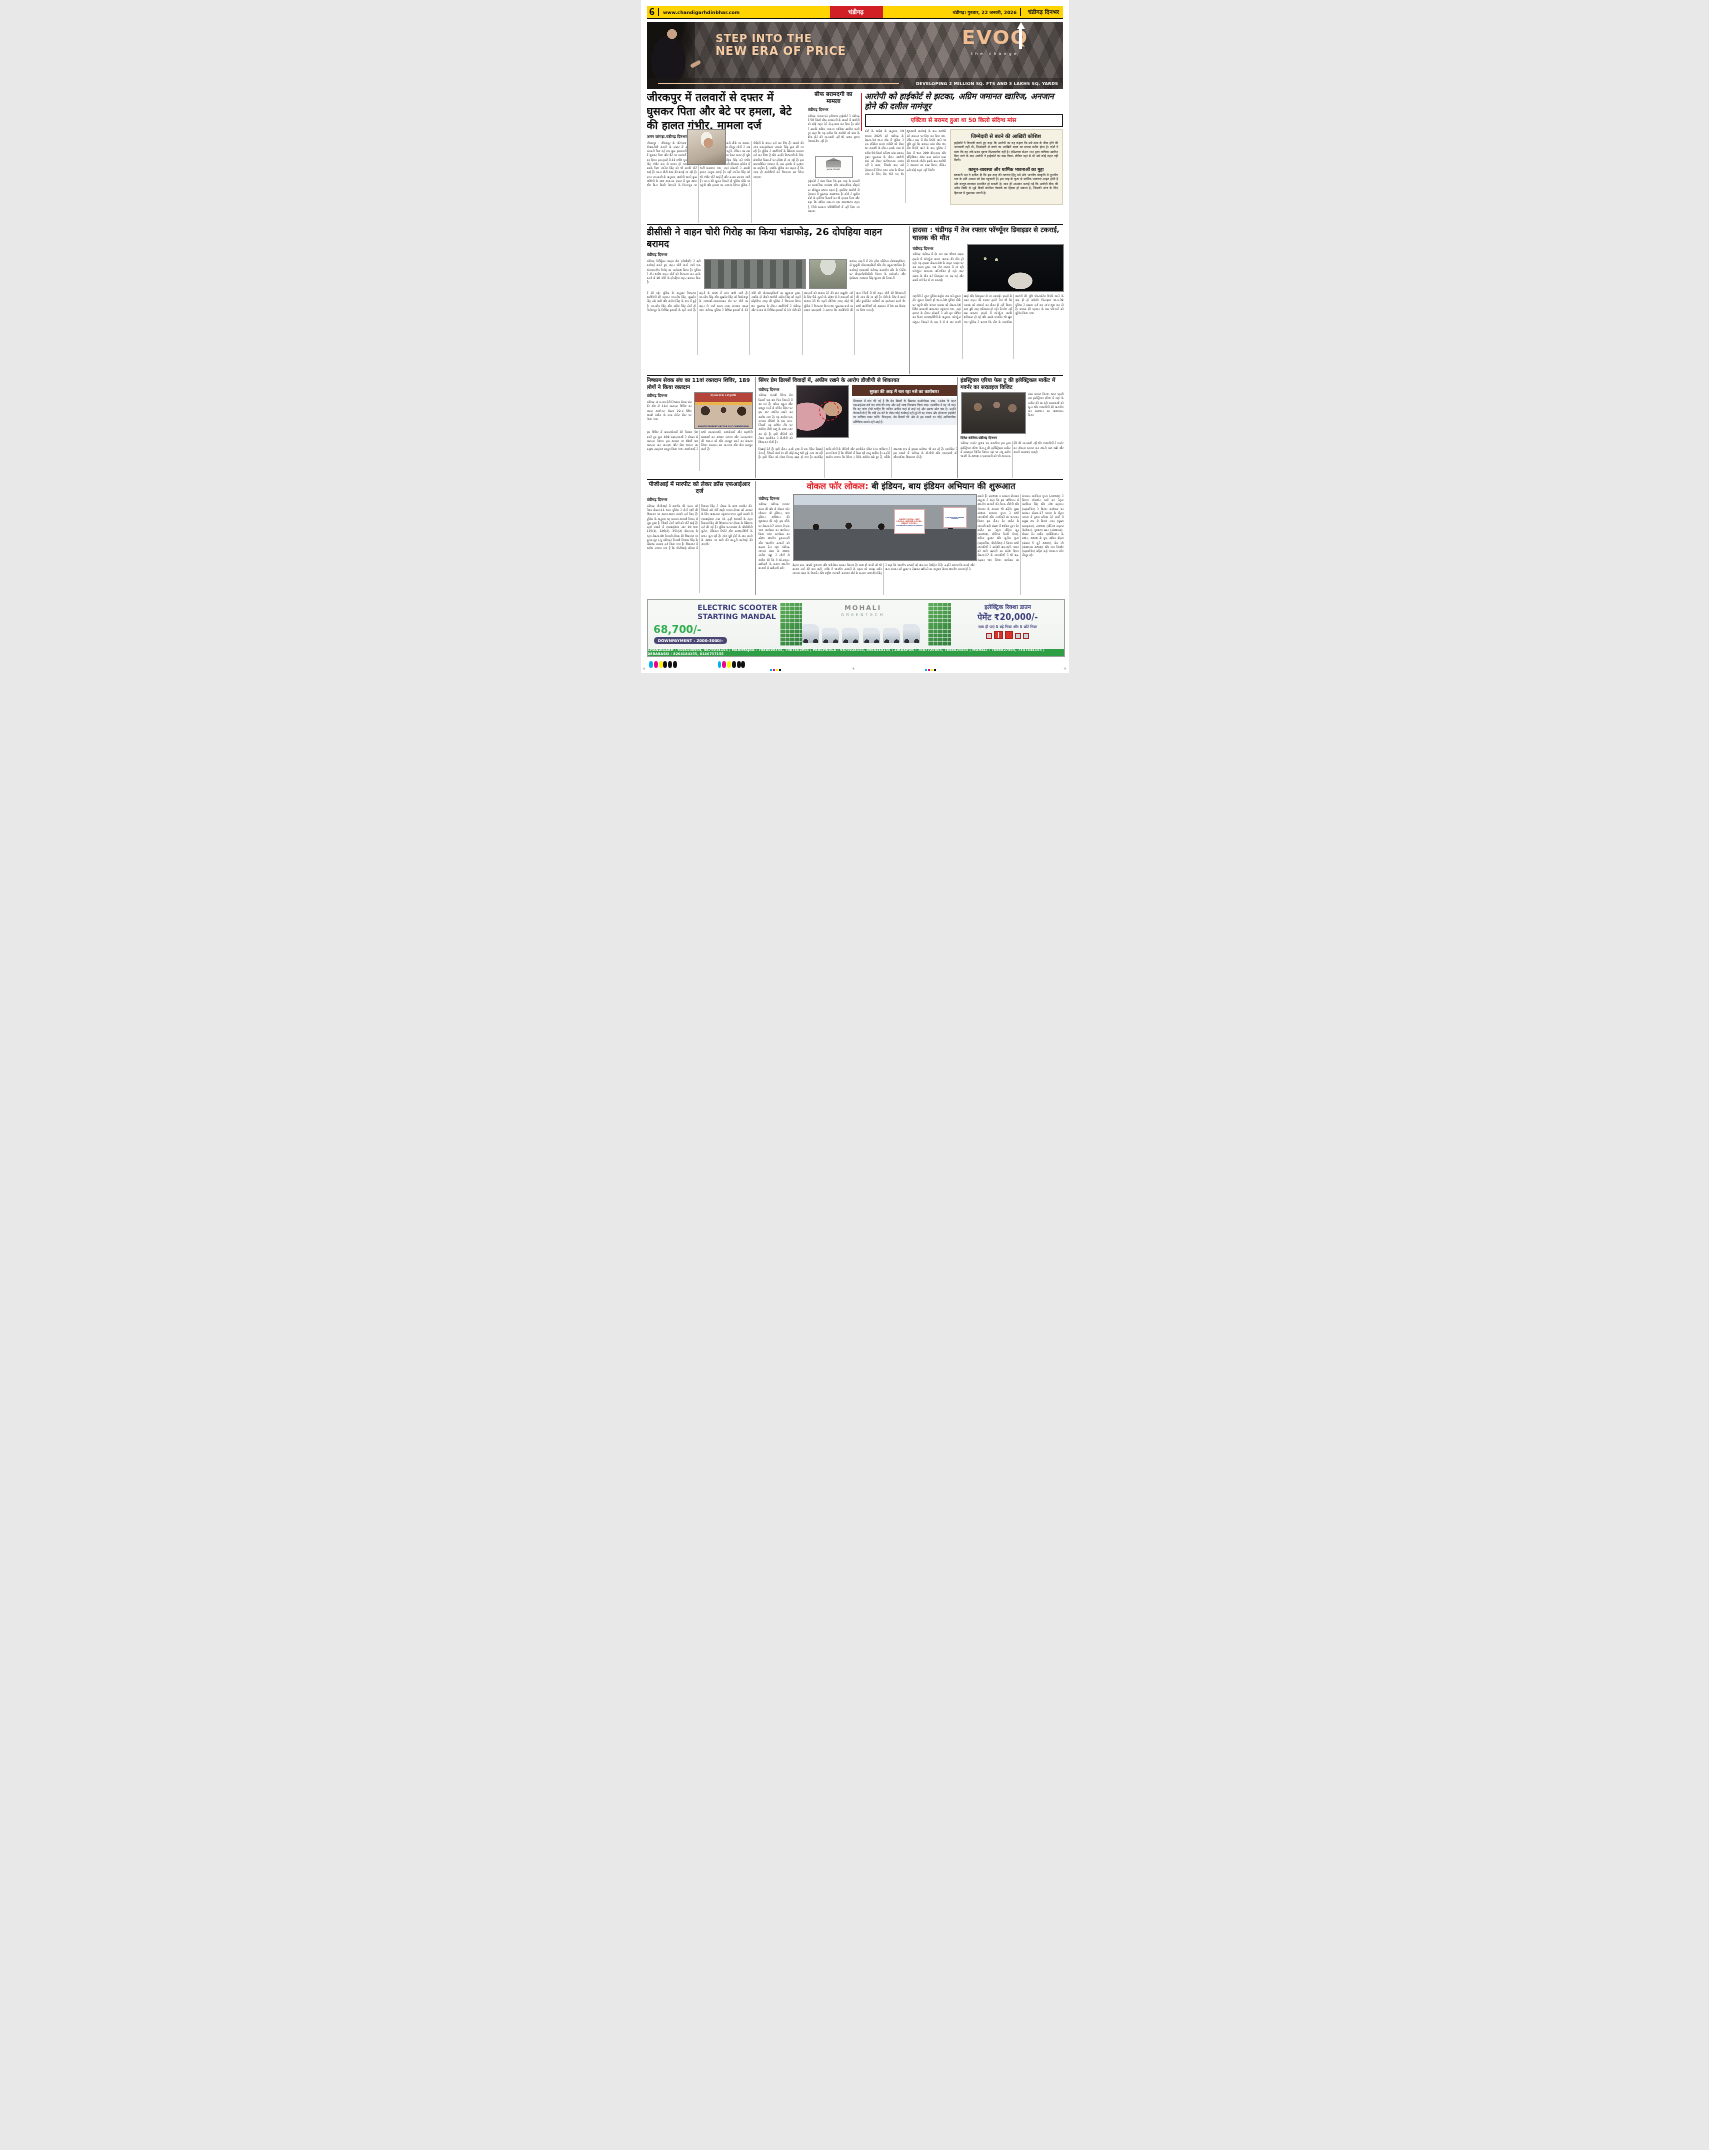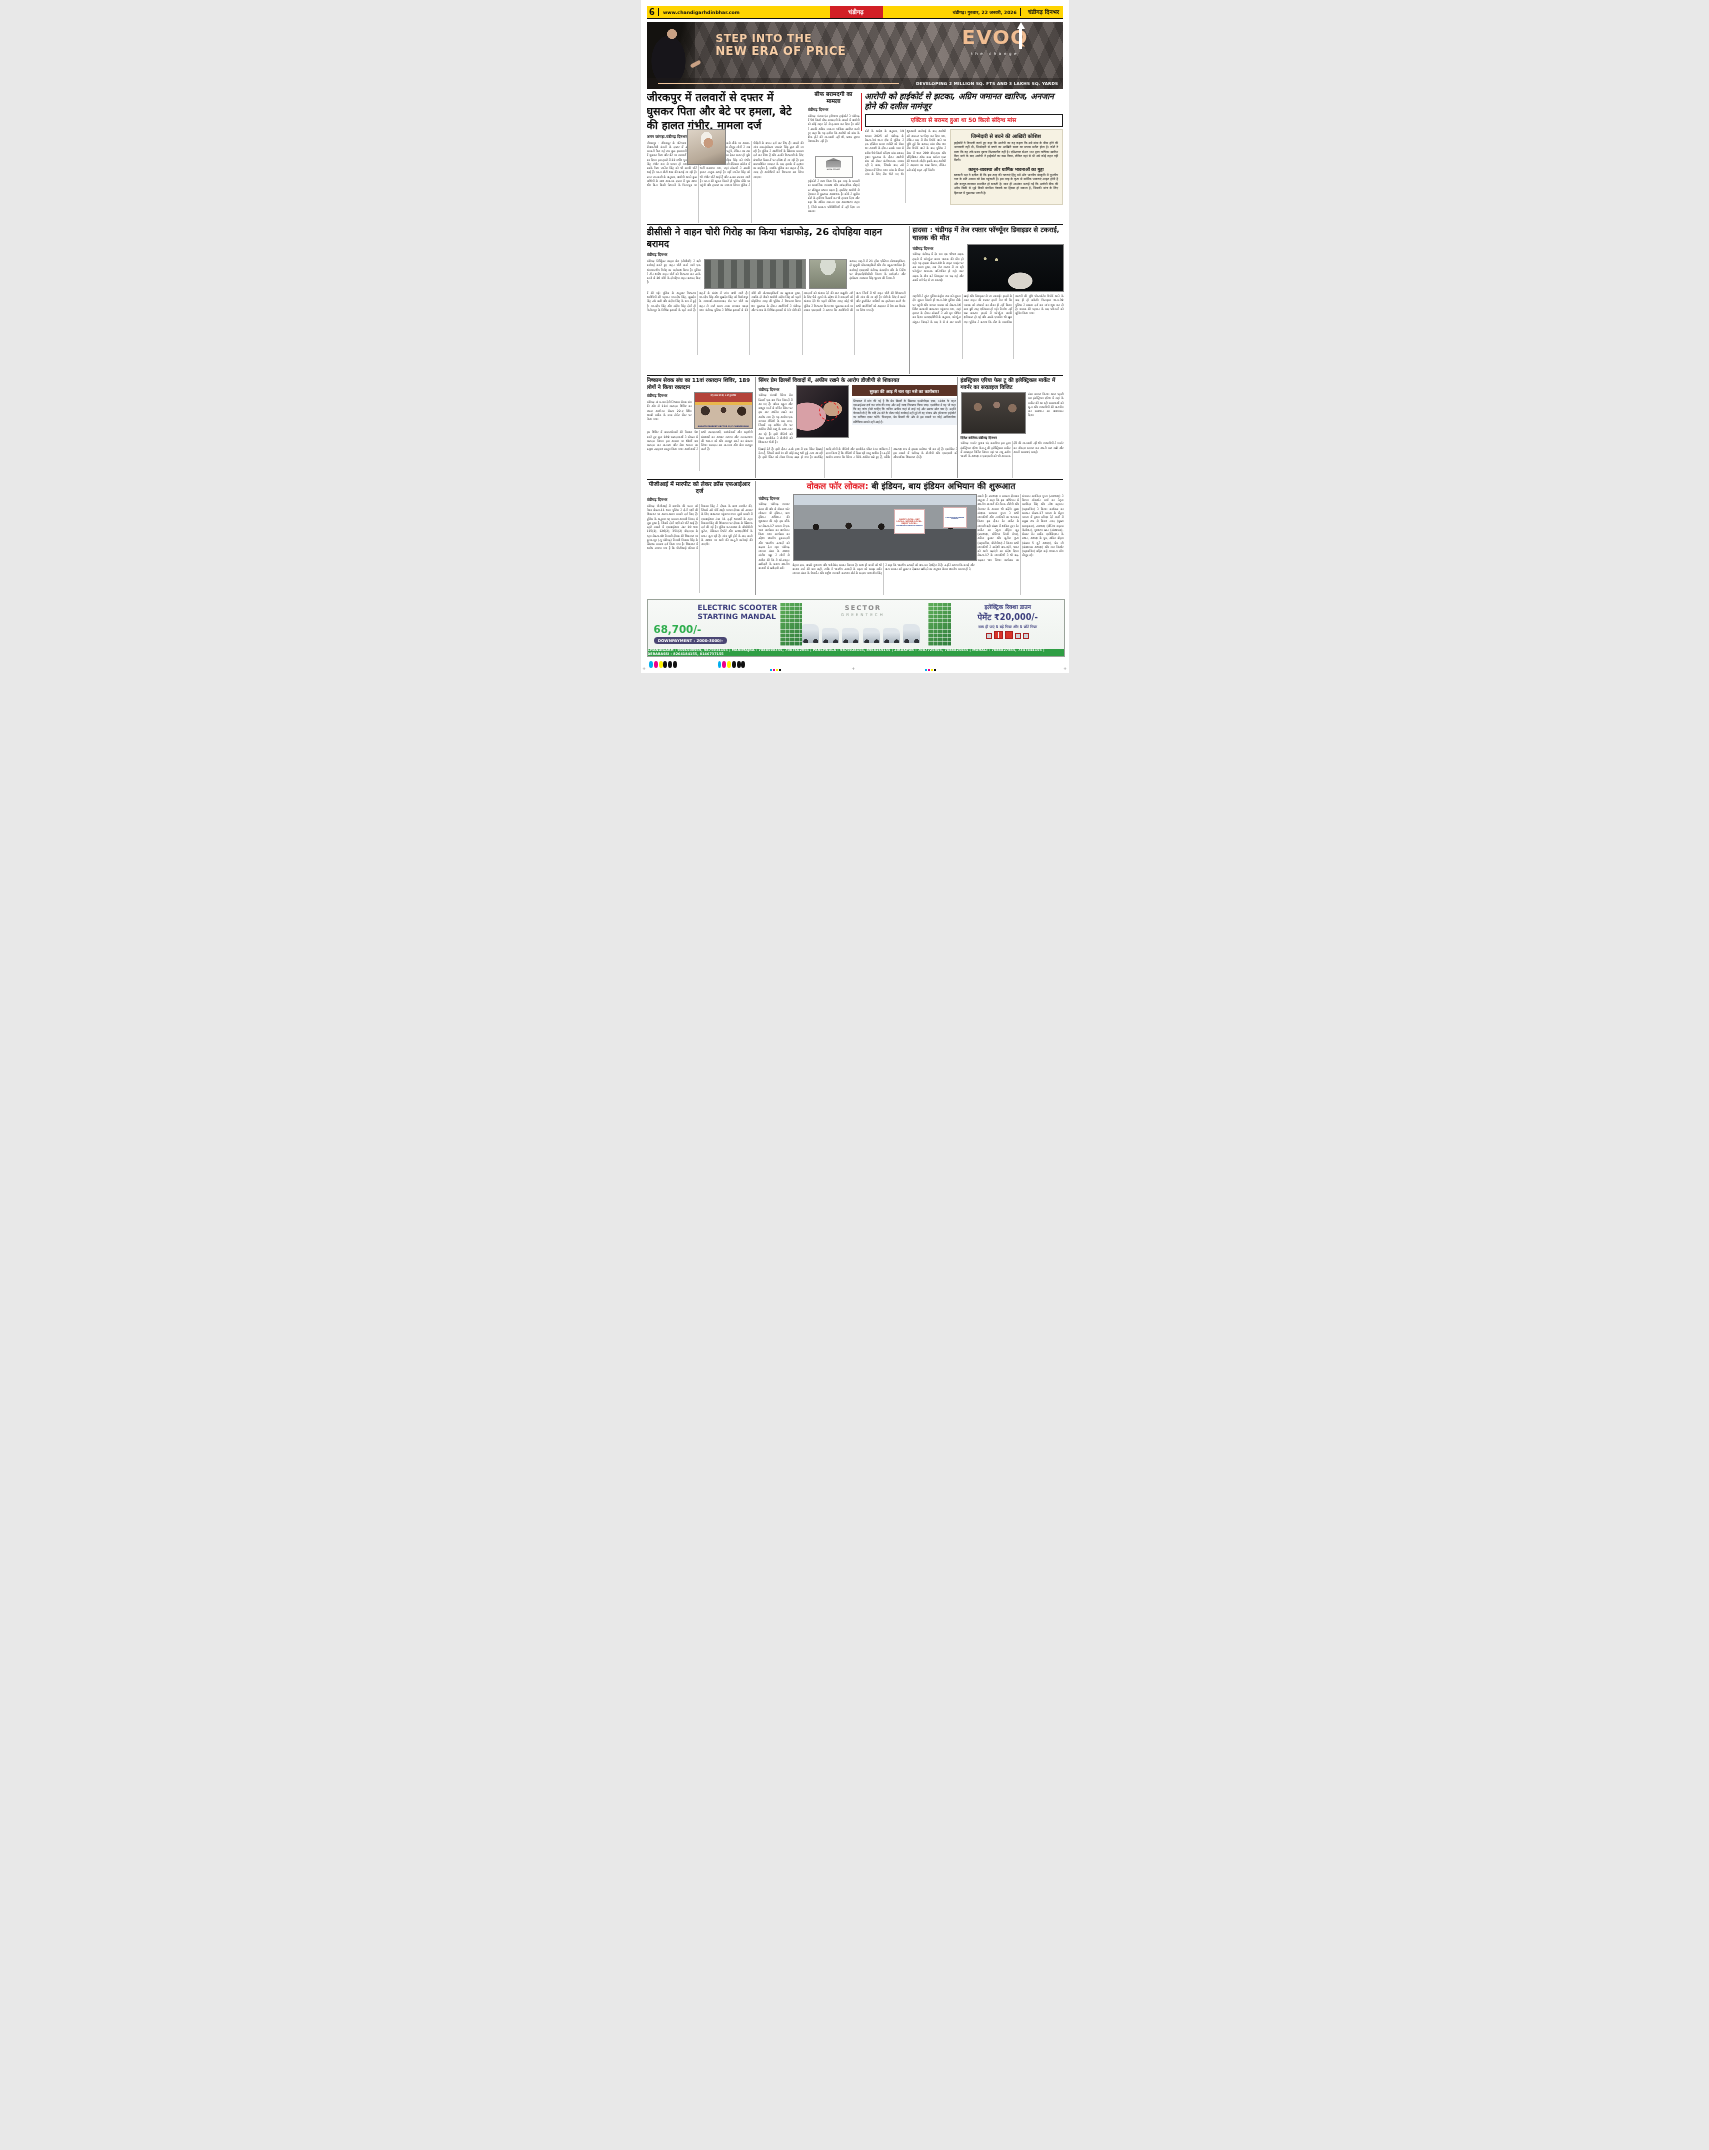--- a/index.html
+++ b/index.html
@@ -352,21 +352,21 @@
   <div class="ad">
     <div class="ad-left">
       <div class="ad-l1">ELECTRIC SCOOTER</div>
       <div class="ad-l1">STARTING MANDAL</div>
       <div class="ad-price">68,700/-</div>
       <div class="ad-pill">DOWNPAYMENT : 2000-3000/-</div>
     </div>
     <div class="circuit" style="left:132px;"></div>
     <div class="circuit" style="right:113px;"></div>
     <div class="ad-center">
-      <div class="ad-brand1">SECTOR</div>
+      <div class="ad-brand1">MOHALI</div>
       <div class="ad-brand2">GREENTECH</div>
     </div>
     <div class="vehrow">
       <div class="veh tall"></div>
       <div class="veh"></div>
       <div class="veh" style="background-color:#c43c3c;"></div>
       <div class="veh"></div>
       <div class="veh"></div>
       <div class="veh tall"></div>
     </div>

